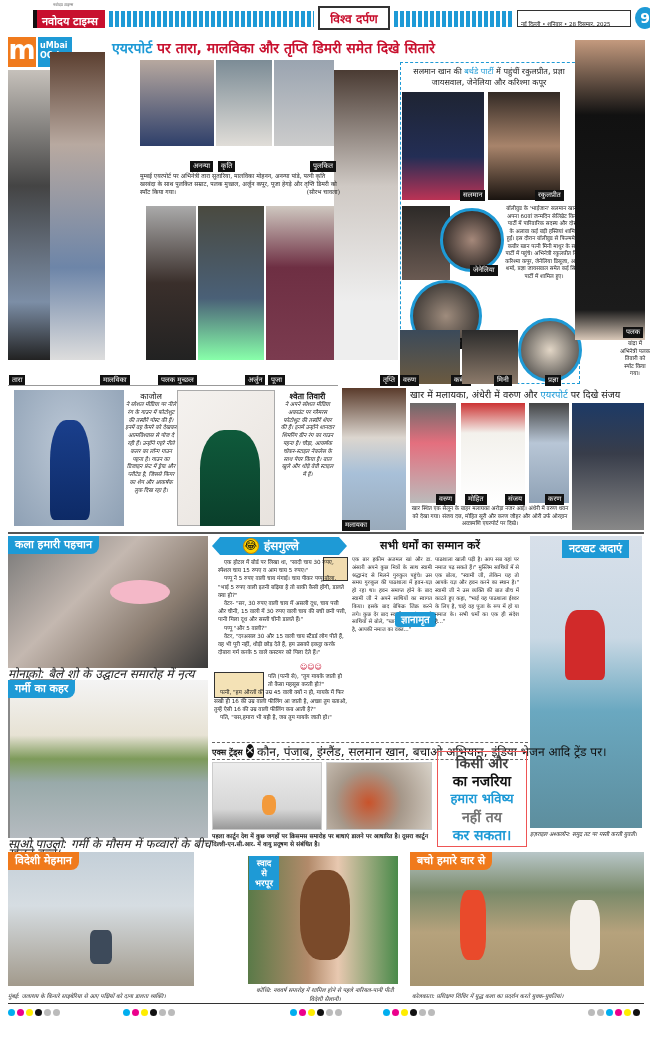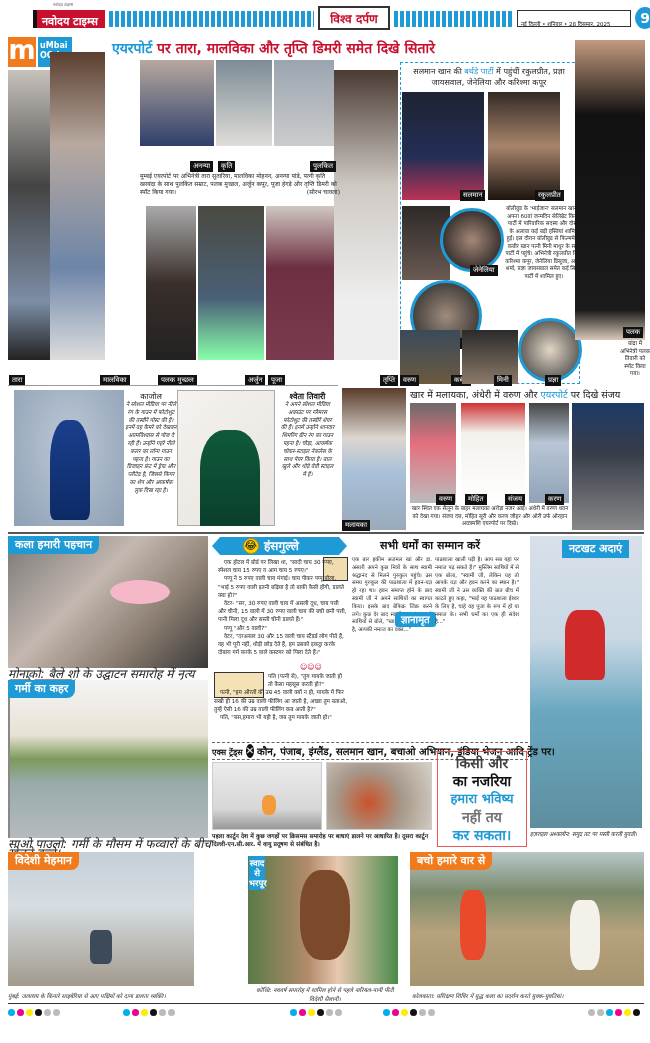--- a/index.html
+++ b/index.html
@@ -168,21 +168,21 @@
 <div class="abs body-txt" style="left:435px;top:556px;width:84px;font-size:5.4px;line-height:7.8px;height:186px;overflow:hidden;text-align:justify">पाठशाला खाली पड़ी है। आप सब यहां पर नमाज पढ़ सकते हैं।" मुस्लिम साथियों में से एक बोला, "स्वामी जी, लेकिन यह तो आपके यज्ञ और हवन करने का स्थान है।" स्वामी जी ने उस व्यक्ति की बात बीच में काटते हुए कहा, "भाई यह पाठशाला ईश्वर के लिए है, चाहे वह पूजा के रूप में हो या नमाज के। सभी धर्मों का एक ही संदेश है..."</div>
 
 <div class="photo" style="left:530px;top:536px;width:112px;height:292px;background:linear-gradient(180deg,#d8e0ea 0%,#c9d8e4 35%,#6aa8c0 60%,#5d8e9e 100%)"></div>
 <div class="abs" style="left:565px;top:610px;width:40px;height:70px;background:#d12a2a;border-radius:30% 30% 10% 10%"></div>
 <div class="sechead blue" style="left:562px;top:540px;border-radius:0">नटखट अदाएं</div>
 <div class="cap" style="left:530px;top:830px;width:118px;font-size:5.6px">इज़राइल अश्कलोन: समुद्र तट पर मस्ती करती युवती।</div>
 
 <div class="abs" style="left:212px;top:742px;width:316px;height:18px;border-top:1px dashed #666;border-bottom:1px dashed #666;display:flex;align-items:center;gap:3px;white-space:nowrap">
   <span style="font-weight:bold;font-size:8px">एक्स ट्रेंड्स</span>
   <span style="display:inline-block;width:14px;height:14px;border-radius:50%;background:#111;color:#fff;font-size:10px;text-align:center;line-height:14px">✕</span>
-  <span style="font-weight:bold;font-size:10px">कौन, पंजाब, इंग्लैंड, सलमान खान, बचाओ अभियान, इंडिया भेजन आदि ट्रेंड पर।</span>
+  <span style="font-weight:normal;font-size:12px">कौन, पंजाब, इंग्लैंड, सलमान खान, बचाओ अभियान, इंडिया भेजन आदि ट्रेंड पर।</span>
 </div>
 
 <div class="photo" style="left:212px;top:762px;width:110px;height:68px;background:linear-gradient(180deg,#ececec,#d6d6d6 70%,#999);border:1px solid #ccc"></div>
 <div class="abs" style="left:262px;top:795px;width:14px;height:20px;background:#f39a3b;border-radius:40%"></div>
 <div class="photo" style="left:326px;top:762px;width:106px;height:68px;background:radial-gradient(circle at 40% 60%,#c9532b,#a6988a 45%,#d8d2c8);border:1px solid #ccc"></div>
 <div class="abs body-txt" style="left:212px;top:832px;width:222px;font-size:6px;line-height:8px;font-weight:bold">पहला कार्टून देश में कुछ जगहों पर क्रिसमस समारोह पर बाधाएं डालने पर आधारित है। दूसरा कार्टून दिल्ली-एन.सी.आर. में वायु प्रदूषण से संबंधित है।</div>
 
 <div class="abs" style="left:437px;top:751px;width:90px;height:96px;border:1.5px solid #e55;text-align:center;font-weight:bold;font-size:14px;line-height:18px;padding-top:2px">
   <div style="color:#404040">किसी और</div>
   <div style="color:#111">का नजरिया</div>
@@ -191,21 +191,21 @@
   <div style="color:#1e9ad6">कर सकता।</div>
 </div>
 
 <div class="photo" style="left:8px;top:852px;width:186px;height:134px;background:linear-gradient(180deg,#c4cfd8 0%,#d6dde2 40%,#a29a8c 100%)"></div>
 <div class="abs" style="left:90px;top:930px;width:22px;height:34px;background:#3d4a5a;border-radius:20%"></div>
 <div class="sechead orange" style="left:8px;top:852px">विदेशी मेहमान</div>
 <div class="cap" style="left:8px;top:992px;width:230px;font-size:5.8px">मुंबई: जलाशय के किनारे साइबेरिया से आए पक्षियों को दाना डालता व्यक्ति।</div>
 
 <div class="photo" style="left:248px;top:856px;width:150px;height:128px;background:linear-gradient(90deg,#5a7a48,#b28a6a 40%,#e8c8b0 60%,#4a8a4a)"></div>
 <div class="abs" style="left:300px;top:870px;width:50px;height:90px;background:#7a4a2a;border-radius:40%"></div>
-<div class="abs" style="left:249px;top:856px;width:16px;background:#1e9ad6;color:#fff;font-weight:bold;font-size:8.5px;line-height:10px;text-align:center;padding:2px 0">
+<div class="abs" style="left:249px;top:856px;width:30px;background:#1e9ad6;color:#fff;font-weight:bold;font-size:8.5px;line-height:10px;text-align:center;padding:2px 0">
   <div>स्वाद</div>
   <div>से</div>
   <div>भरपूर</div>
 </div>
 <div class="cap" style="left:250px;top:986px;width:150px;text-align:center;font-size:5.8px">कोच्चि: नववर्ष समारोह में शामिल होने से पहले नारियल-पानी पीती विदेशी सैलानी।</div>
 
 <div class="photo" style="left:410px;top:852px;width:234px;height:134px;background:linear-gradient(180deg,#b8c6c8 0%,#7a8a6a 30%,#b6a27c 60%,#a69470)"></div>
 <div class="abs" style="left:460px;top:890px;width:26px;height:70px;background:#e94a2b;border-radius:30%"></div>
 <div class="abs" style="left:570px;top:900px;width:30px;height:70px;background:#f4f0ea;border-radius:30%"></div>
 <div class="sechead orange" style="left:410px;top:852px">बचो हमारे वार से</div>

